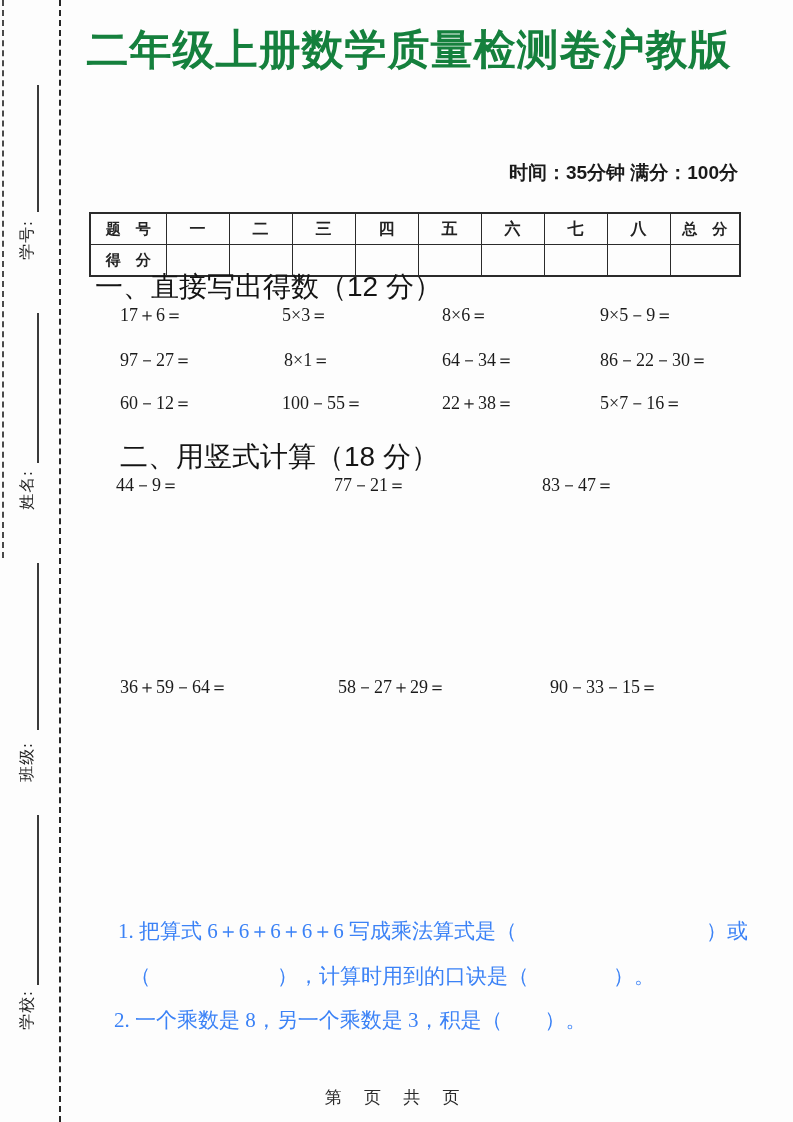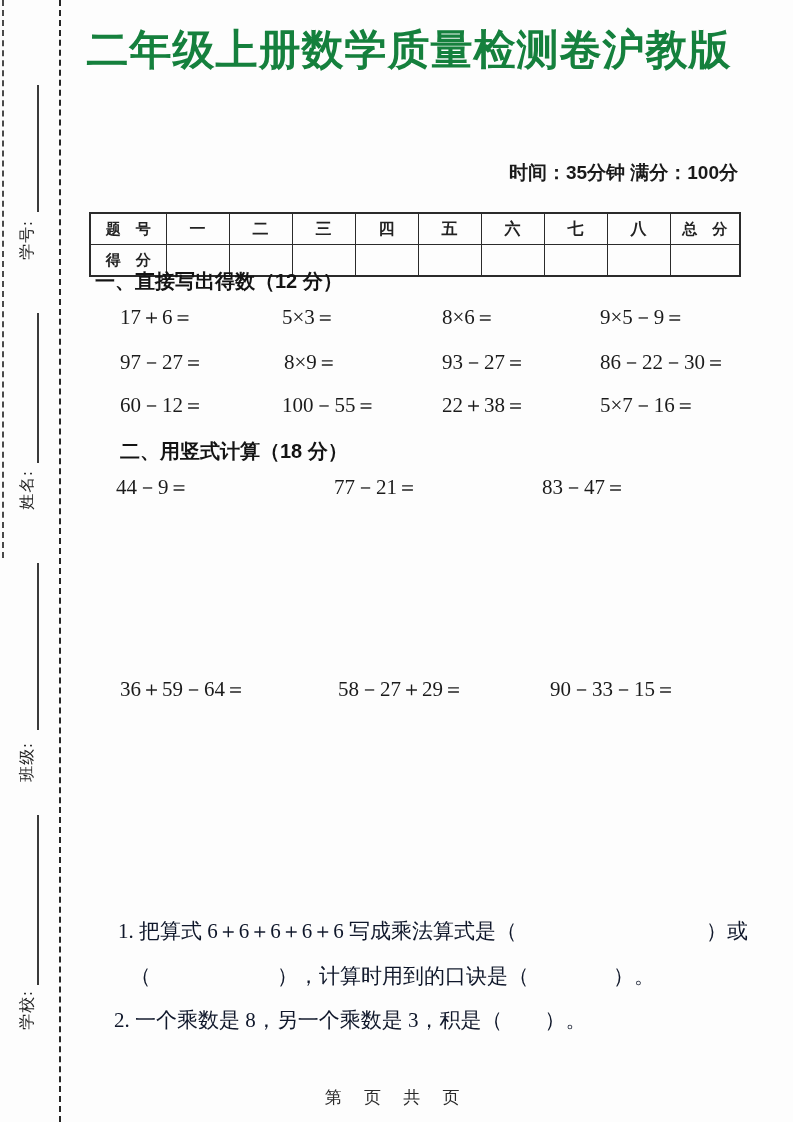--- a/index.html
+++ b/index.html
@@ -59,37 +59,37 @@
   .score-table td{
     border:1.5px solid #2b2b2b;height:30px;
     text-align:center;font-size:16px;font-weight:700;color:#222;
     padding:0;white-space:nowrap;
   }
   .score-table td.lbl{font-size:15px;}
 
   
   .sec-heading{
     position:absolute;left:95px;
-    font-size:20px;font-weight:700;color:#141414;white-space:nowrap;
+    font-size:28px;font-weight:400;color:#141414;white-space:nowrap;
   }
   .h1{top:268px;} .h2{top:438px;margin-left:25px;} .h3{top:873px;}
 
   .eq-row{position:absolute;left:90px;width:660px;height:30px;}
   .eq{
     position:absolute;top:0;
     font-family:"Liberation Serif", serif;
-    font-size:21px;color:#1b1b1b;white-space:nowrap;
+    font-size:18px;color:#1b1b1b;white-space:nowrap;
   }
   .r11{top:303px;} .r12{top:348px;} .r13{top:391px;}
   .r21{top:473px;} .r22{top:675px;}
 
   .fill-line{
     position:absolute;
     font-family:"Liberation Serif", serif;
-    font-size:21px;color:#0f172a;white-space:nowrap;
+    font-size:21px;color:#3b82f6;white-space:nowrap;
   }
   .q1a{left:118px;top:917px;}
   .q1b{left:130px;top:962px;}
   .q2{left:114px;top:1006px;}
 
   
   .footer{
     position:absolute;left:0;top:1086px;width:793px;
     text-align:center;font-size:17px;letter-spacing:9px;color:#2a2a2a;
     font-family:"Liberation Serif", serif;
@@ -153,22 +153,22 @@
   <div class="sec-heading h1">一、直接写出得数（12 分）</div>
 
   <div class="eq-row r11">
     <span class="eq" style="left:30px">17＋6＝</span>
     <span class="eq" style="left:192px">5×3＝</span>
     <span class="eq" style="left:352px">8×6＝</span>
     <span class="eq" style="left:510px">9×5－9＝</span>
   </div>
   <div class="eq-row r12">
     <span class="eq" style="left:30px">97－27＝</span>
-    <span class="eq" style="left:194px">8×9＝</span>
-    <span class="eq" style="left:352px">93－27＝</span>
+    <span class="eq" style="left:194px">8×1＝</span>
+    <span class="eq" style="left:352px">64－34＝</span>
     <span class="eq" style="left:510px">86－22－30＝</span>
   </div>
   <div class="eq-row r13">
     <span class="eq" style="left:30px">60－12＝</span>
     <span class="eq" style="left:192px">100－55＝</span>
     <span class="eq" style="left:352px">22＋38＝</span>
     <span class="eq" style="left:510px">5×7－16＝</span>
   </div>
 
   <div class="sec-heading h2">二、用竖式计算（18 分）</div>

